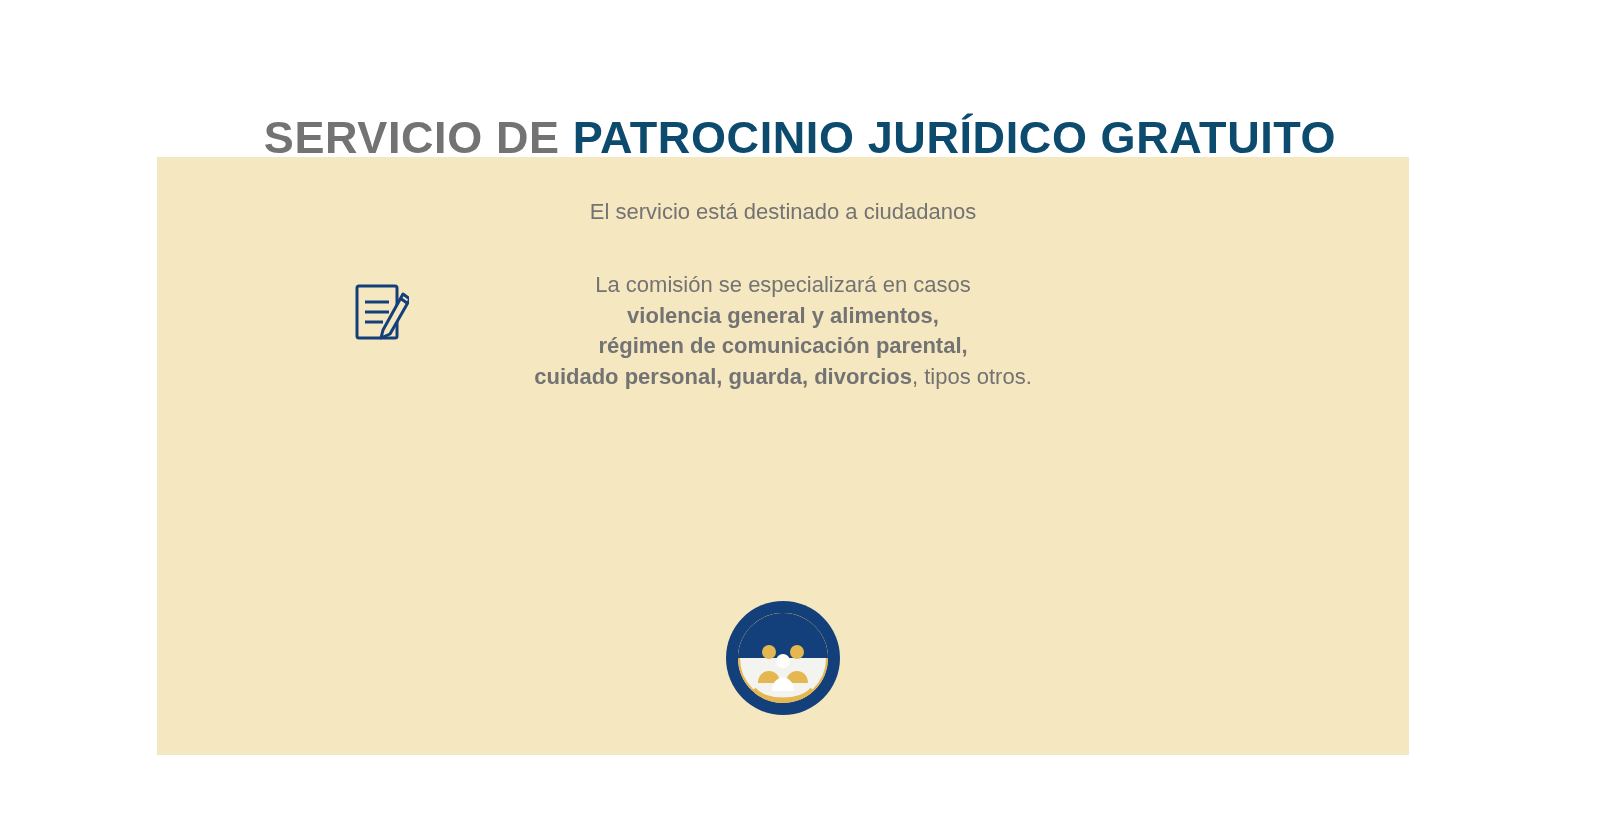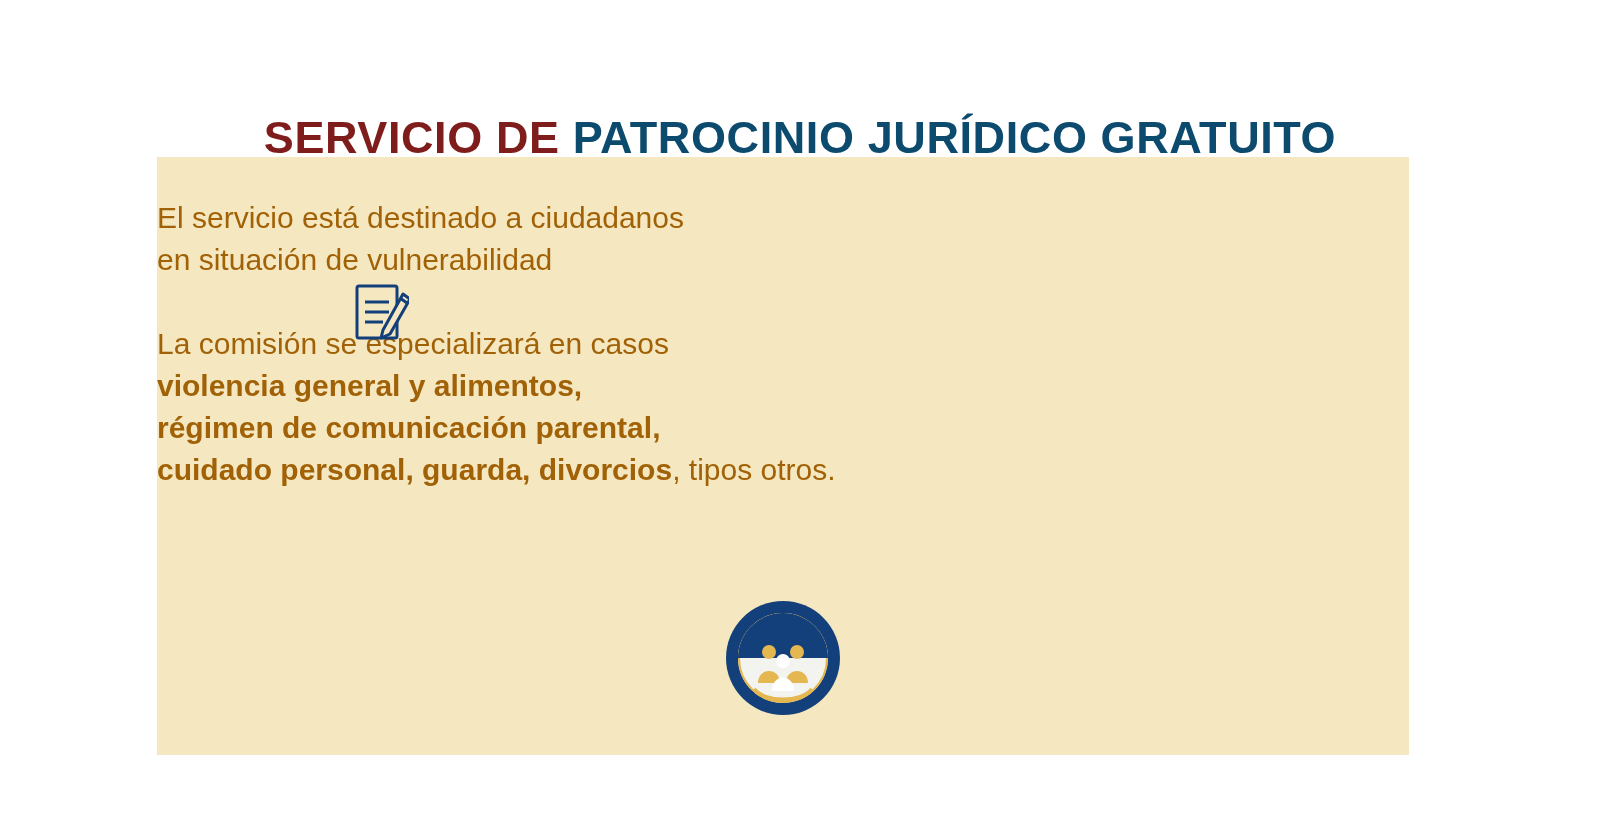--- a/index.html
+++ b/index.html
@@ -26,21 +26,21 @@
     top: 82px;
     left: 0;
     width: 1600px;
     text-align: center;
     font-size: 45px;
     font-weight: bold;
     letter-spacing: 0.6px;
     white-space: nowrap;
   }
   .title .part-blue {
-    color: #7f1d1d;
+    color: #737373;
   }
   .title .part-gold {
     color: #0c4a6e;
   }
 
   
   .card {
     position: absolute;
     left: 157px;
     top: 157px;
@@ -63,23 +63,23 @@
   .card-header-text b {
     font-weight: bold;
   }
 
   
   .card-body {
     position: relative;
     padding-top: 30px;
   }
   .para {
-    color: #a16207;
-    text-align: left;
-    font-size: 30px;
+    color: #737373;
+    text-align: center;
+    font-size: 22px;
     line-height: 1.40;
   }
   .para-1 {
     margin-top: 10px;
   }
   .para-2 {
     margin-top: 42px;
   }
   .para .italic {
     font-style: italic;
@@ -127,21 +127,20 @@
           <line x1="12" y1="20" x2="36" y2="20" stroke="#13407a" stroke-width="3"></line>
           <line x1="12" y1="30" x2="36" y2="30" stroke="#13407a" stroke-width="3"></line>
           <line x1="12" y1="40" x2="30" y2="40" stroke="#13407a" stroke-width="3"></line>
           <path d="M30 48 L50 12 L57 17 L37 52 L28 56 Z" fill="#f5e7c0" stroke="#13407a" stroke-width="3" stroke-linejoin="round"></path>
           <path d="M47 16 L54 21" stroke="#13407a" stroke-width="3"></path>
         </svg>
       </span>
 
       <div class="para para-1">
         <div>El servicio está destinado a ciudadanos</div>
-        <div>en situación de vulnerabilidad</div>
       </div>
 
       <div class="para para-2">
         <div>La comisión se especializará en casos</div>
         <div class="bold">violencia general y alimentos,</div>
         <div class="bold">régimen de comunicación parental,</div>
         <div><span class="bold">cuidado personal, guarda, divorcios</span><span>, tipos otros.</span></div>
       </div>
 
     </div>

